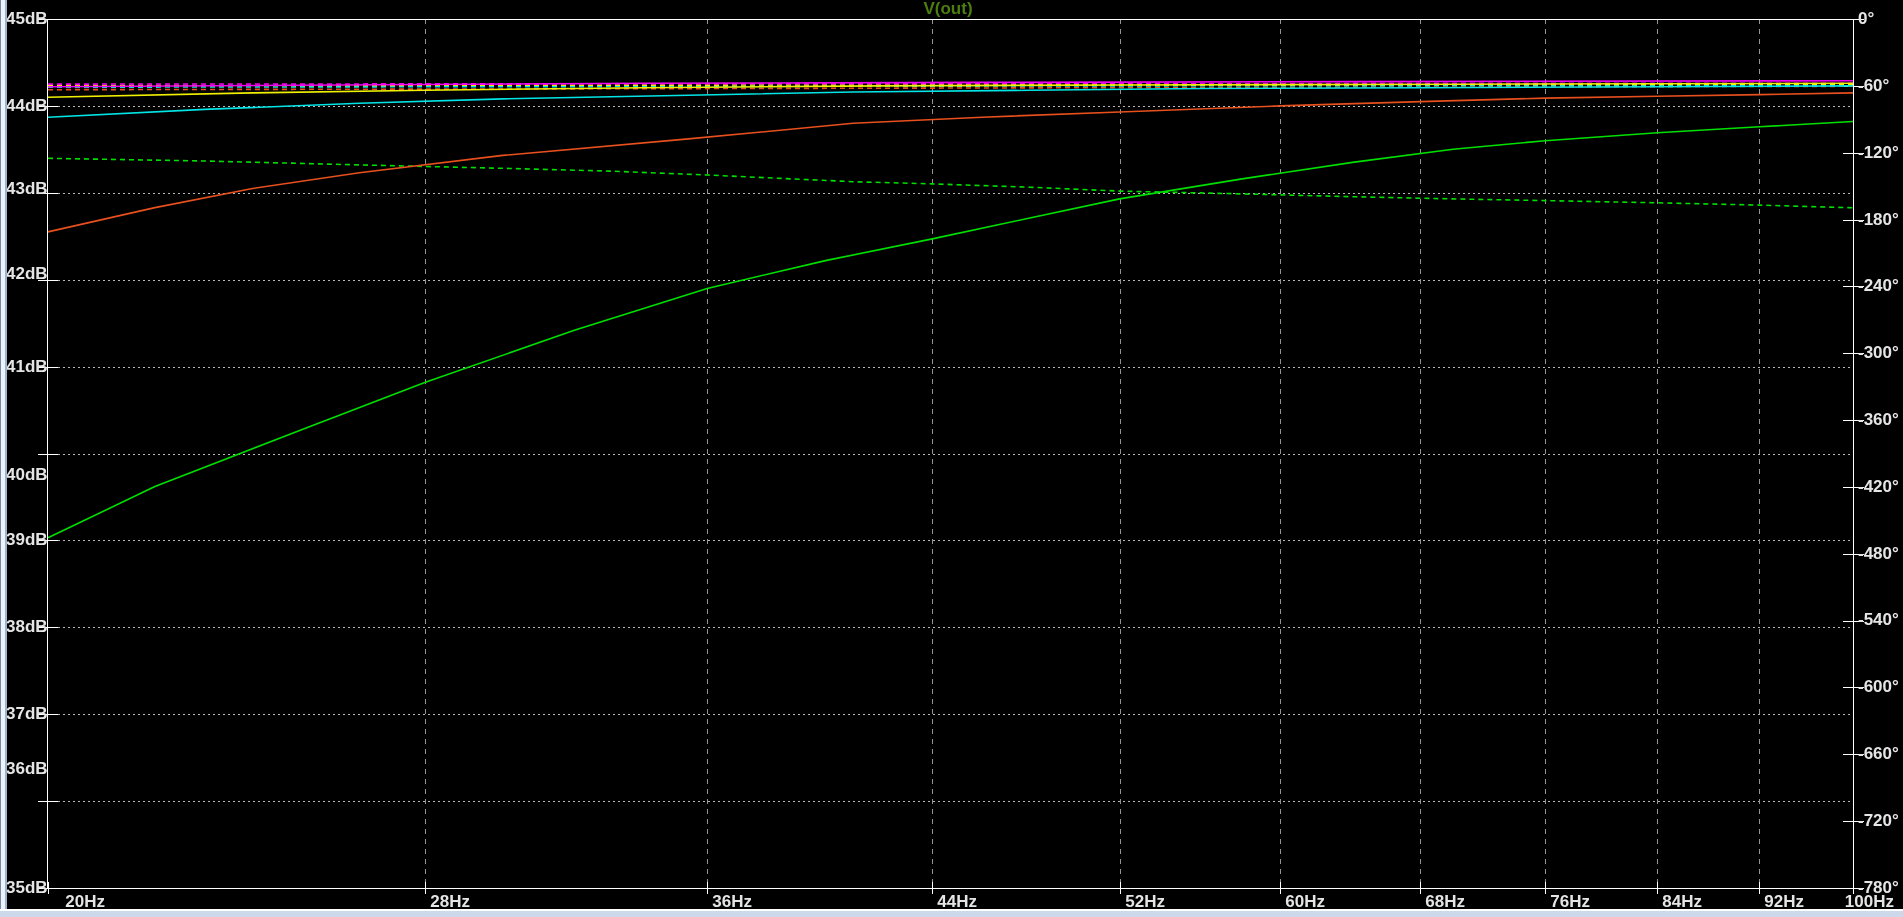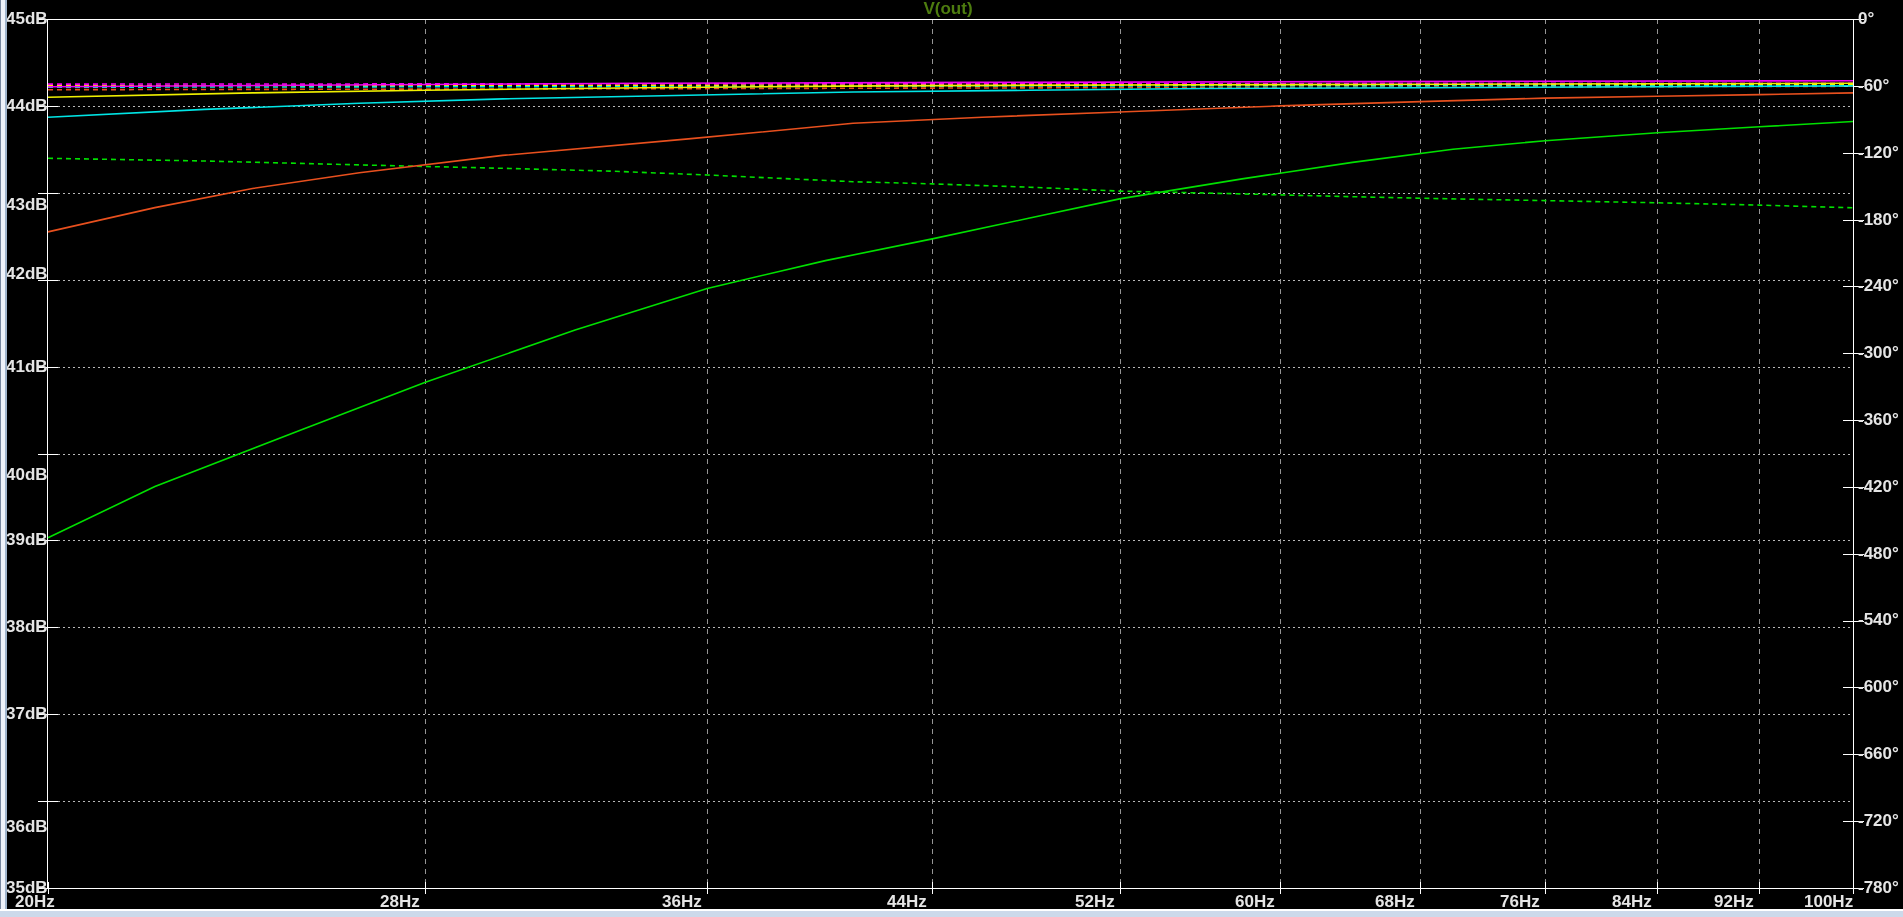--- a/index.html
+++ b/index.html
@@ -6,21 +6,21 @@
     font-family:"Liberation Sans",sans-serif;}
   #stage{position:absolute;left:0;top:0;width:1903px;height:917px;background:#000;}
   .edge-left{position:absolute;left:0;top:0;width:7px;height:917px;
     background:linear-gradient(to right,#7888a0 0,#7888a0 1px,#eef2fa 1px,#eef2fa 5px,#9fb4cc 5px,#9fb4cc 7px);}
   .edge-bottom{position:absolute;left:0;top:909px;width:1903px;height:8px;
     background:linear-gradient(to bottom,#ffffff 0,#ffffff 2px,#ccd9ea 2px,#ccd9ea 8px);}
   #plot-svg{position:absolute;left:0;top:0;}
   .lbl{position:absolute;color:#e5e5e5;font-weight:bold;font-size:17px;line-height:18px;white-space:nowrap;}
   .ylab{left:6px;width:60px;text-align:left;}
   .plab{left:1858px;width:60px;text-align:left;}
-  .xlab{top:893px;width:90px;margin-left:-45px;text-align:left;}
+  .xlab{top:893px;width:90px;margin-left:-45px;text-align:right;}
   .title{position:absolute;top:0px;left:948px;transform:translateX(-50%);
     font-weight:bold;font-size:17px;line-height:18px;color:#4d7c0f;}
 </style>
 </head>
 <body>
 
 <div id="stage">
 
   <svg id="plot-svg" width="1903" height="917" viewBox="0 0 1903 917">
       <line x1="38" y1="19.5" x2="58" y2="19.5" stroke="#FFFFFF" stroke-width="1" shape-rendering="crispEdges"></line>
@@ -90,28 +90,28 @@
       <polyline points="48.0,97.2 252.5,92.9 425.4,90.3 643.1,87.7 880.1,85.9 1119.6,85.0 1453.0,84.2 1853.0,83.3" fill="none" stroke="#F0F000" stroke-width="1.6"></polyline>
       <polyline points="48.0,86.8 342.2,85.0 643.1,83.3 982.1,82.4 1352.5,81.6 1853.0,80.7" fill="none" stroke="#F000F0" stroke-width="1.6"></polyline>
       <polyline points="48.0,231.9 154.9,207.6 252.5,188.5 359.4,172.8 502.7,155.4 688.4,138.9 853.1,123.3 982.1,117.2 1119.6,112.0 1280.1,105.9 1420.5,101.6 1545.2,98.1 1657.5,96.3 1759.5,94.6 1853.0,92.9" fill="none" stroke="#E8501E" stroke-width="1.6"></polyline>
       <polyline points="48.0,537.8 154.9,486.5 298.3,430.9 425.4,382.2 575.1,330.1 707.2,288.4 825.4,260.6 932.3,238.9 1029.8,218.0 1119.6,198.9 1242.1,178.9 1352.5,162.4 1453.0,149.3 1545.2,140.7 1657.5,132.8 1759.5,126.8 1853.0,121.5" fill="none" stroke="#00E000" stroke-width="1.6"></polyline>
     </svg>
 
   <div class="title">V(out)</div>
 
   <div class="lbl ylab" style="top:10px">45dB</div>
   <div class="lbl ylab" style="top:97px">44dB</div>
-  <div class="lbl ylab" style="top:196px">43dB</div>
+  <div class="lbl ylab" style="top:180px">43dB</div>
   <div class="lbl ylab" style="top:265px">42dB</div>
   <div class="lbl ylab" style="top:358px">41dB</div>
   <div class="lbl ylab" style="top:466px">40dB</div>
   <div class="lbl ylab" style="top:531px">39dB</div>
   <div class="lbl ylab" style="top:618px">38dB</div>
   <div class="lbl ylab" style="top:705px">37dB</div>
-  <div class="lbl ylab" style="top:818px">36dB</div>
+  <div class="lbl ylab" style="top:760px">36dB</div>
   <div class="lbl ylab" style="top:879px">35dB</div>
 
   <div class="lbl plab" style="top:10px">0°</div>
   <div class="lbl plab" style="top:77px">-60°</div>
   <div class="lbl plab" style="top:144px">-120°</div>
   <div class="lbl plab" style="top:211px">-180°</div>
   <div class="lbl plab" style="top:277px">-240°</div>
   <div class="lbl plab" style="top:344px">-300°</div>
   <div class="lbl plab" style="top:411px">-360°</div>
   <div class="lbl plab" style="top:478px">-420°</div>

